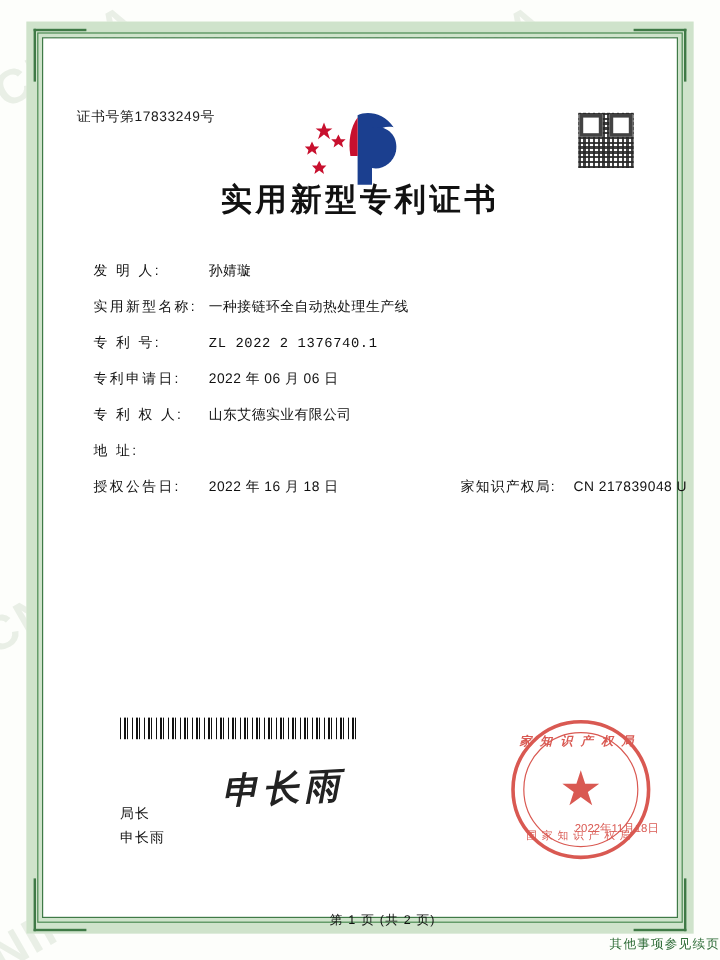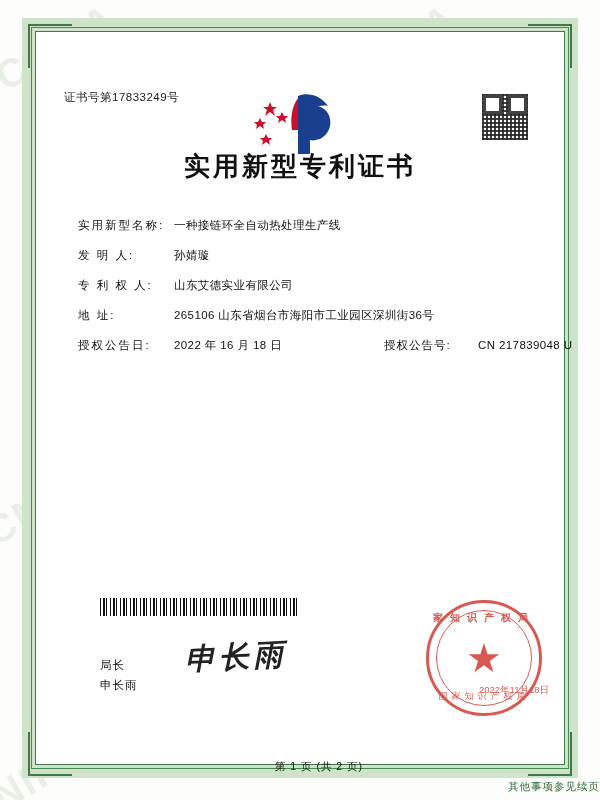--- a/index.html
+++ b/index.html
@@ -195,21 +195,21 @@
       90deg,
       #111 0 1px, #fff 1px 3px,
       #111 3px 5px, #fff 5px 6px,
       #111 6px 7px, #fff 7px 10px
     );
   }
 
   .sign-block {
     position: absolute;
     left: 100px;
-    top: 656px;
+    top: 670px;
     font-size: 11.5px;
     line-height: 1.7;
     color: #111;
     letter-spacing: 1px;
   }
   .handwriting {
     position: absolute;
     left: 185px;
     top: 637px;
     font-family: "Liberation Serif", serif;
@@ -248,20 +248,21 @@
     line-height: 1;
     color: #cf2b22;
   }
   .seal-top {
     position: absolute;
     left: 0; right: 0; top: 8px;
     text-align: center;
     font-size: 10px;
     letter-spacing: 7px;
     font-weight: bold;
+    font-style: italic;
   }
   .seal-bottom {
     position: absolute;
     left: 0; right: 0; bottom: 10px;
     text-align: center;
     font-size: 9px;
     letter-spacing: 4px;
     font-weight: normal;
   }
   .seal-date {
@@ -334,39 +335,46 @@
         <polygon points="20,26 22,30 26,30 23,33 24,37 20,34 16,37 17,33 14,30 18,30" fill="#c8102e"></polygon>
         <polygon points="26,42 28,46 32,46 29,49 30,53 26,50 22,53 23,49 20,46 24,46" fill="#c8102e"></polygon>
         <polygon points="42,20 44,24 48,24 45,27 46,31 42,28 38,31 39,27 36,24 40,24" fill="#c8102e"></polygon>
       </svg>
     </div>
 
     <div class="title">实用新型专利证书</div>
 
     <div class="fields">
       <div class="frow">
+        <span class="flabel">发 明 人:</span>
+        <span class="fvalue">孙婧璇</span>
+      </div>
+      <div class="frow">
         <span class="flabel">实用新型名称:</span>
         <span class="fvalue">一种接链环全自动热处理生产线</span>
       </div>
       <div class="frow">
-        <span class="flabel">发 明 人:</span>
-        <span class="fvalue">孙婧璇</span>
+        <span class="flabel">专 利 号:</span>
+        <span class="fvalue mono">ZL 2022 2 1376740.1</span>
+      </div>
+      <div class="frow">
+        <span class="flabel">专利申请日:</span>
+        <span class="fvalue">2022 年 06 月 06 日</span>
       </div>
       <div class="frow">
         <span class="flabel">专 利 权 人:</span>
         <span class="fvalue">山东艾德实业有限公司</span>
       </div>
       <div class="frow">
         <span class="flabel">地 址:</span>
-        <span class="fvalue">265106 山东省烟台市海阳市工业园区深圳街36号</span>
       </div>
       <div class="frow two">
         <span class="flabel">授权公告日:</span>
         <span class="fvalue">2022 年 16 月 18 日</span>
-        <span class="flabel2">授权公告号:</span>
+        <span class="flabel2">家知识产权局:</span>
         <span class="fvalue">CN 217839048 U</span>
       </div>
     </div>
 
   </div>
 
   <div class="barcode"></div>
 
   <div class="sign-block">
     <div>局长</div>

